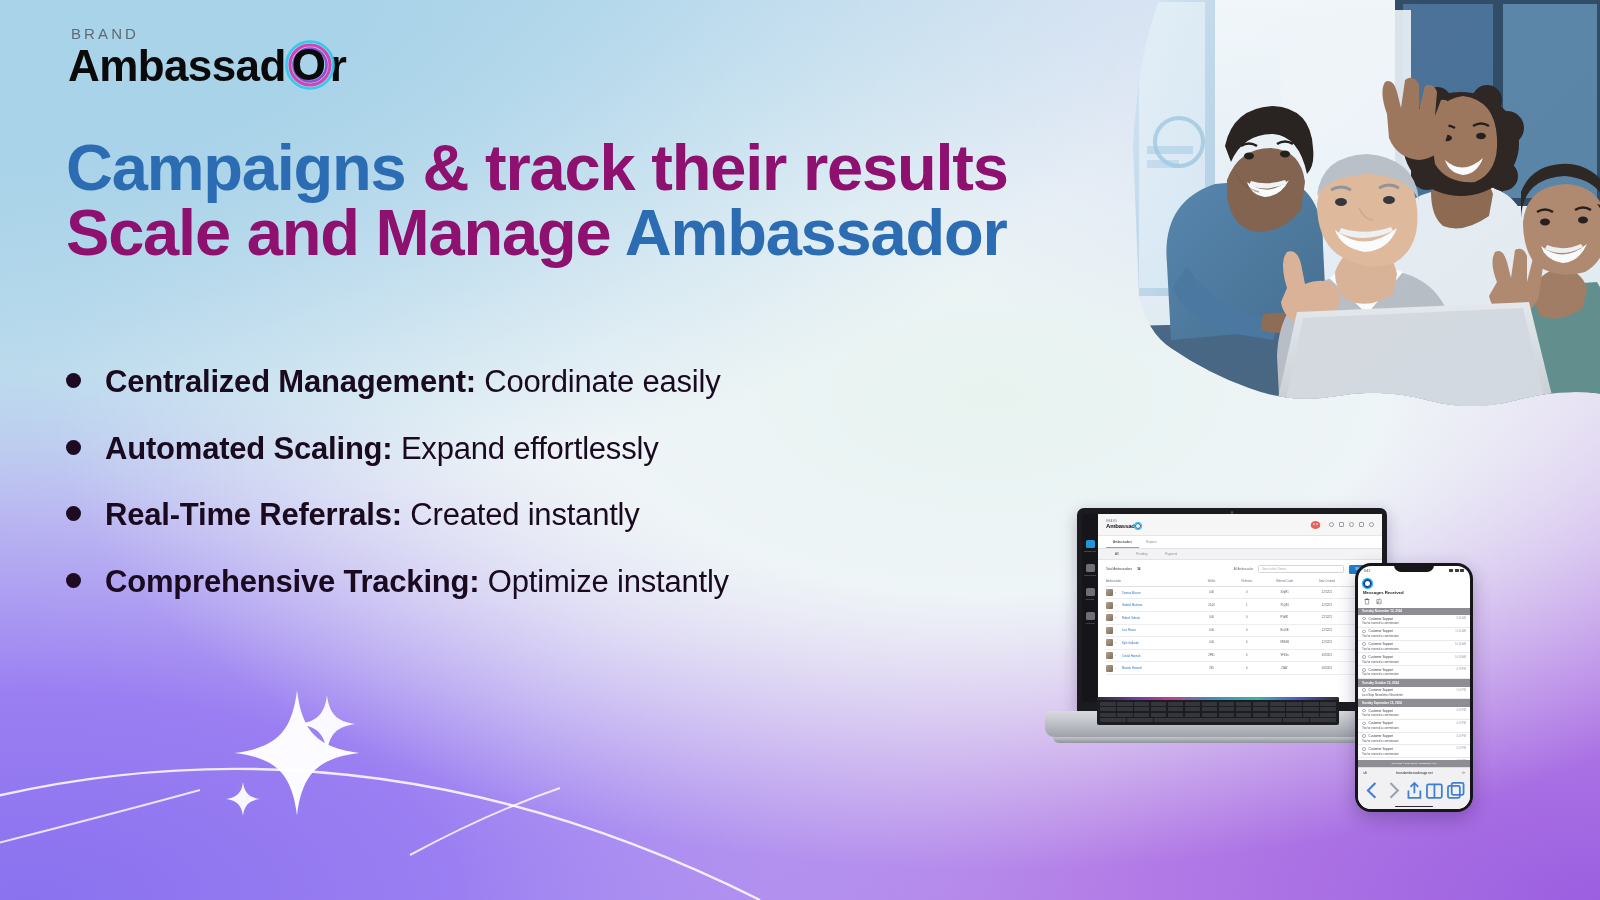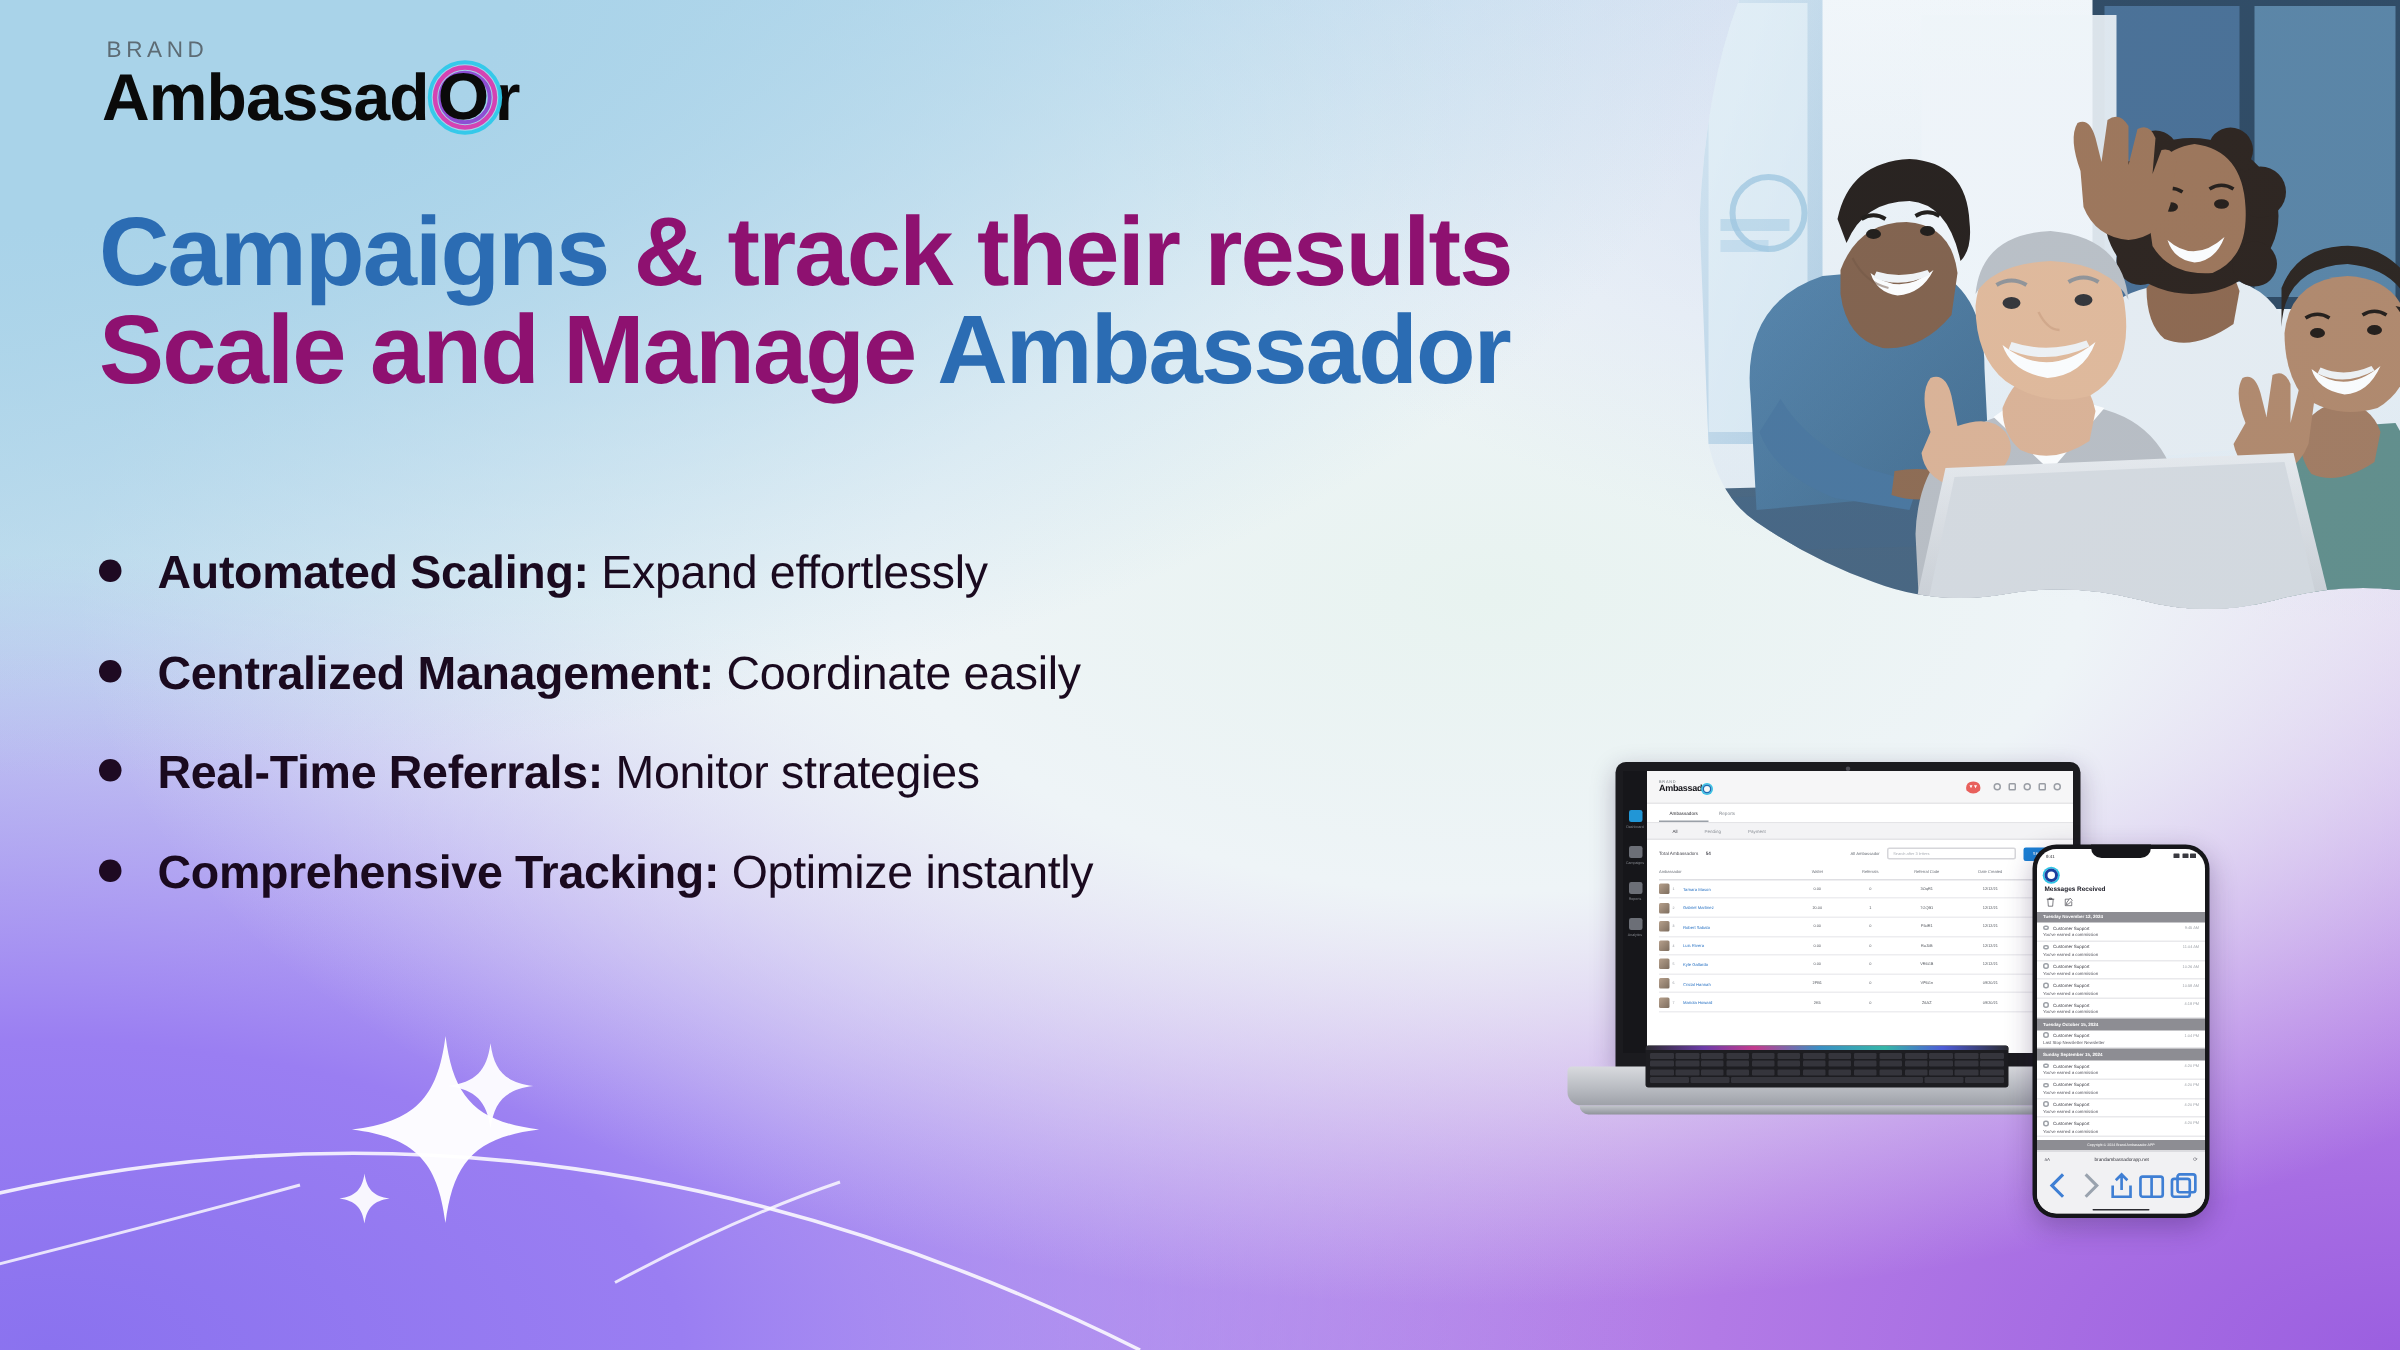--- a/index.html
+++ b/index.html
@@ -238,33 +238,33 @@
   </span>
   <span class="ln">
     <span class="hl-purple">Scale and Manage </span><span class="hl-blue">Ambassador</span>
   </span>
 </h1>
 
 <ul class="bullets">
   <li class="bullet-row">
     <span class="bullet-dot"></span>
     <span class="bullet-text">
+      <span class="lbl">Centralized Management:</span><span class="desc"> Coordinate easily</span>
+    </span>
+  </li>
+  <li class="bullet-row">
+    <span class="bullet-dot"></span>
+    <span class="bullet-text">
       <span class="lbl">Automated Scaling:</span><span class="desc"> Expand effortlessly</span>
     </span>
   </li>
   <li class="bullet-row">
     <span class="bullet-dot"></span>
     <span class="bullet-text">
-      <span class="lbl">Centralized Management:</span><span class="desc"> Coordinate easily</span>
-    </span>
-  </li>
-  <li class="bullet-row">
-    <span class="bullet-dot"></span>
-    <span class="bullet-text">
-      <span class="lbl">Real-Time Referrals:</span><span class="desc"> Monitor strategies</span>
+      <span class="lbl">Real-Time Referrals:</span><span class="desc"> Created instantly</span>
     </span>
   </li>
   <li class="bullet-row">
     <span class="bullet-dot"></span>
     <span class="bullet-text">
       <span class="lbl">Comprehensive Tracking:</span><span class="desc"> Optimize instantly</span>
     </span>
   </li>
 </ul>
 

